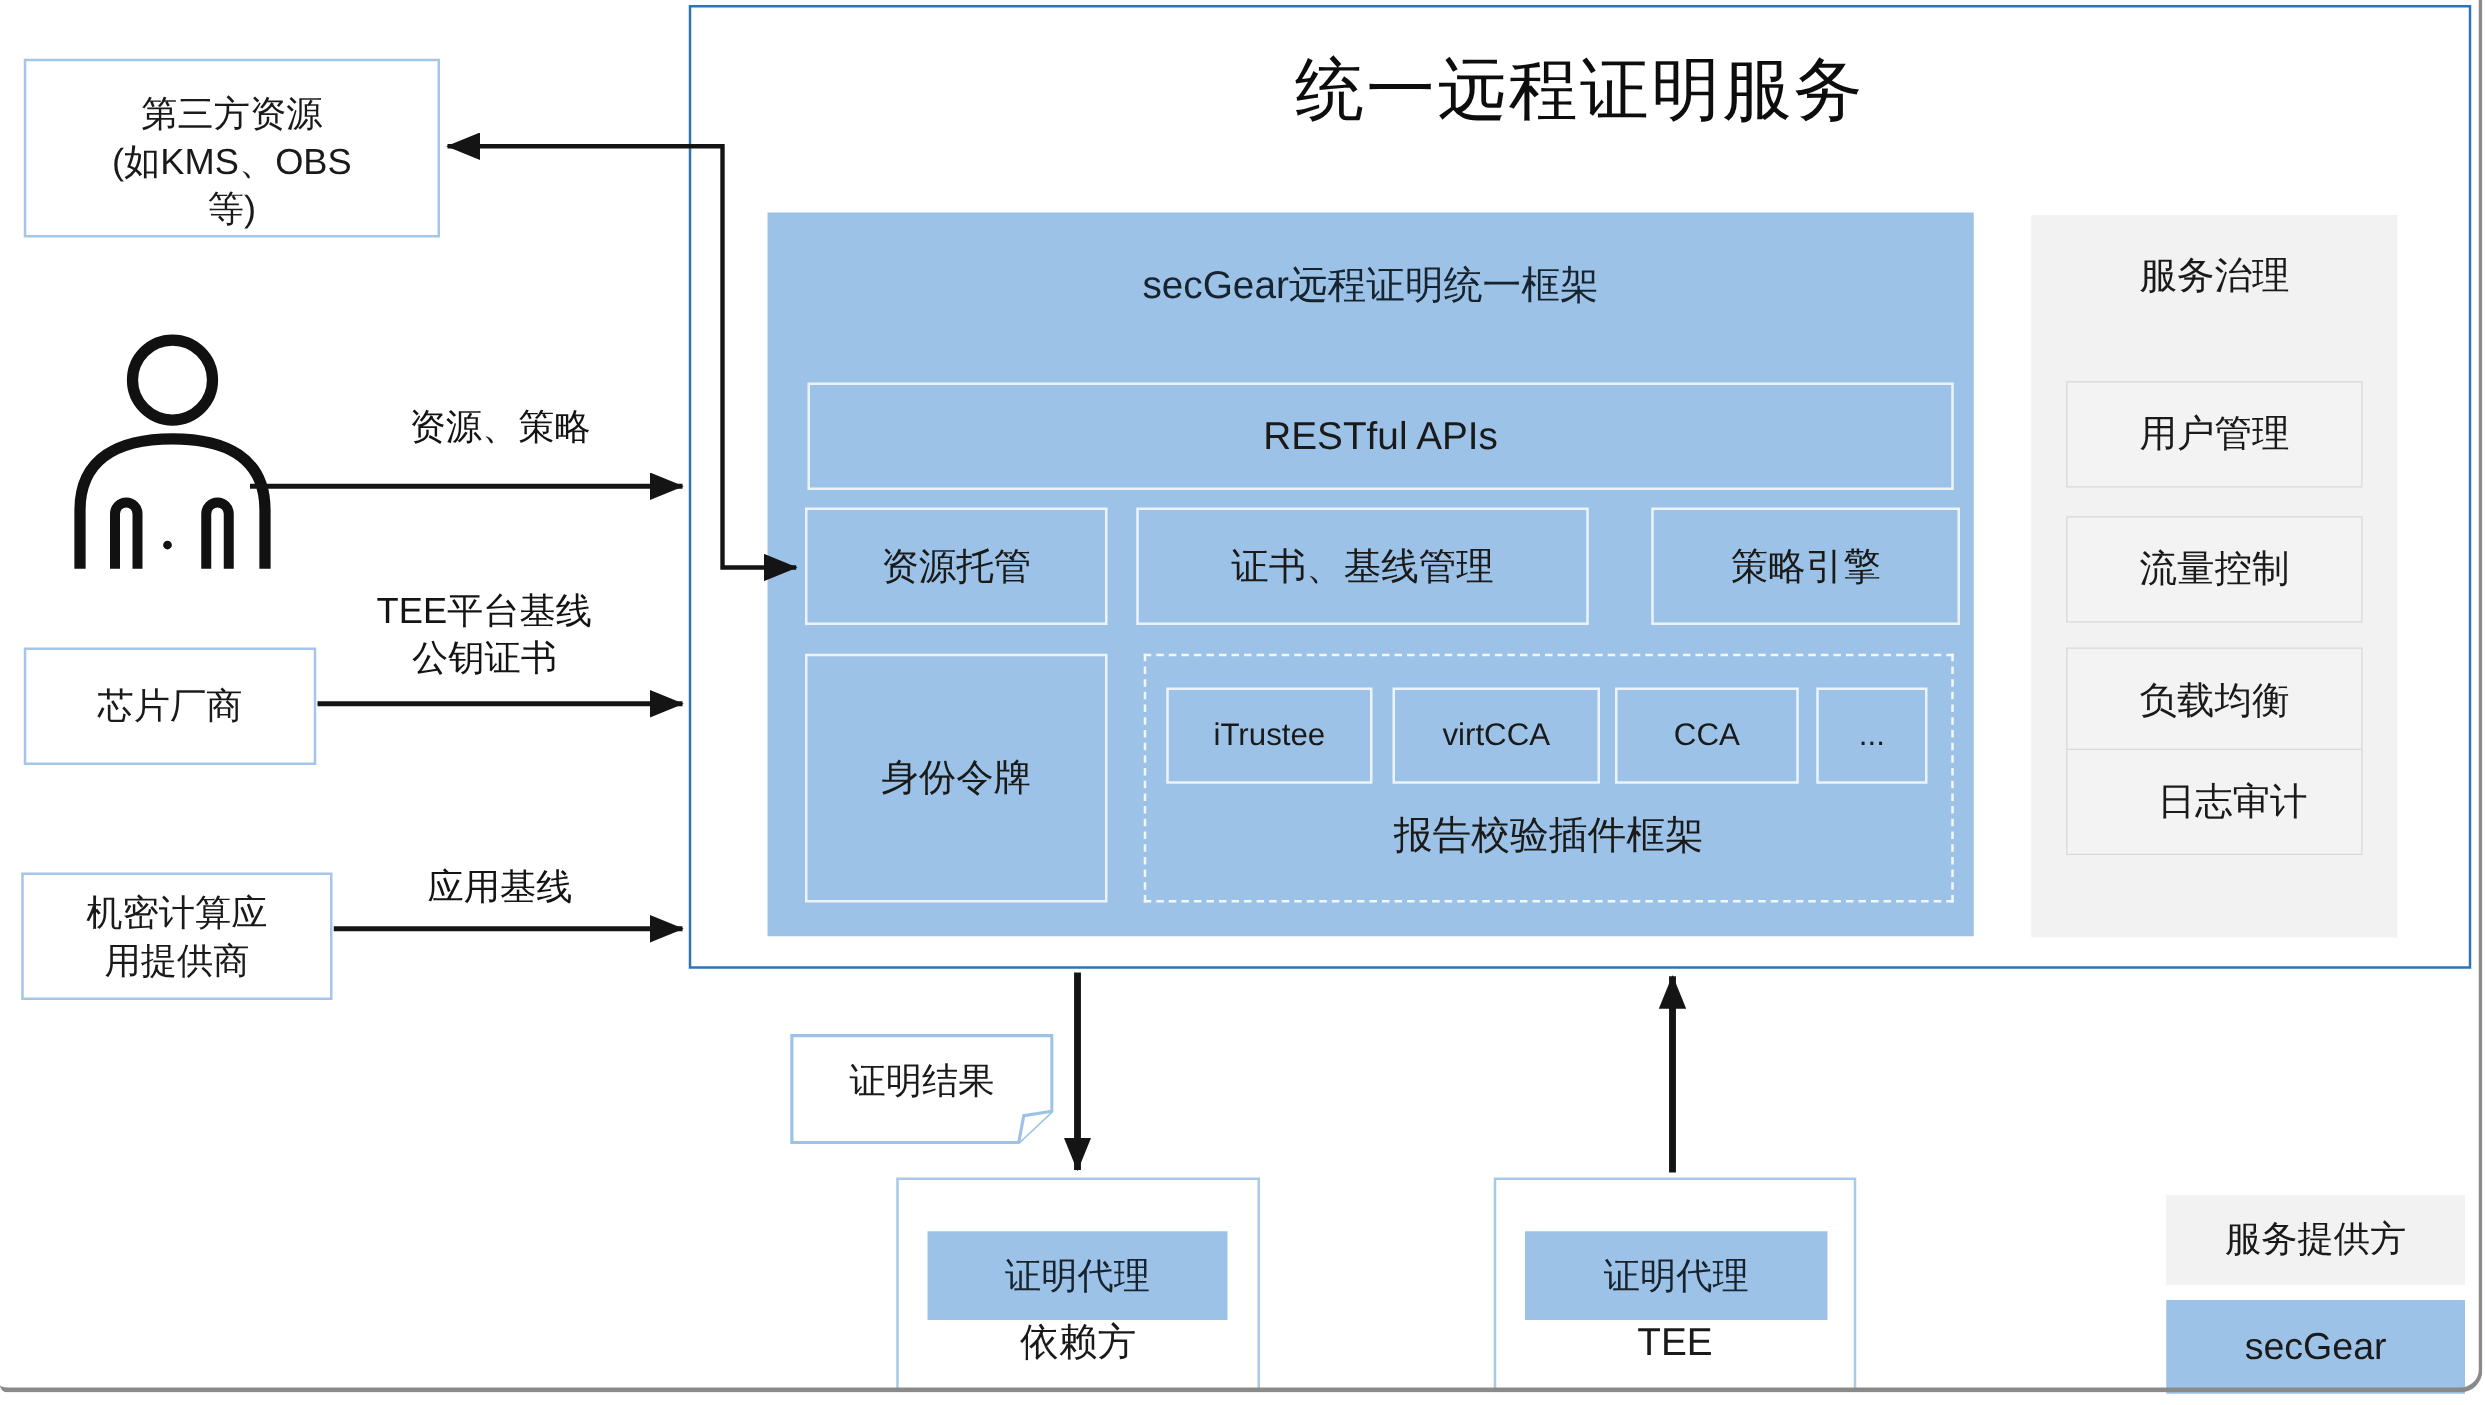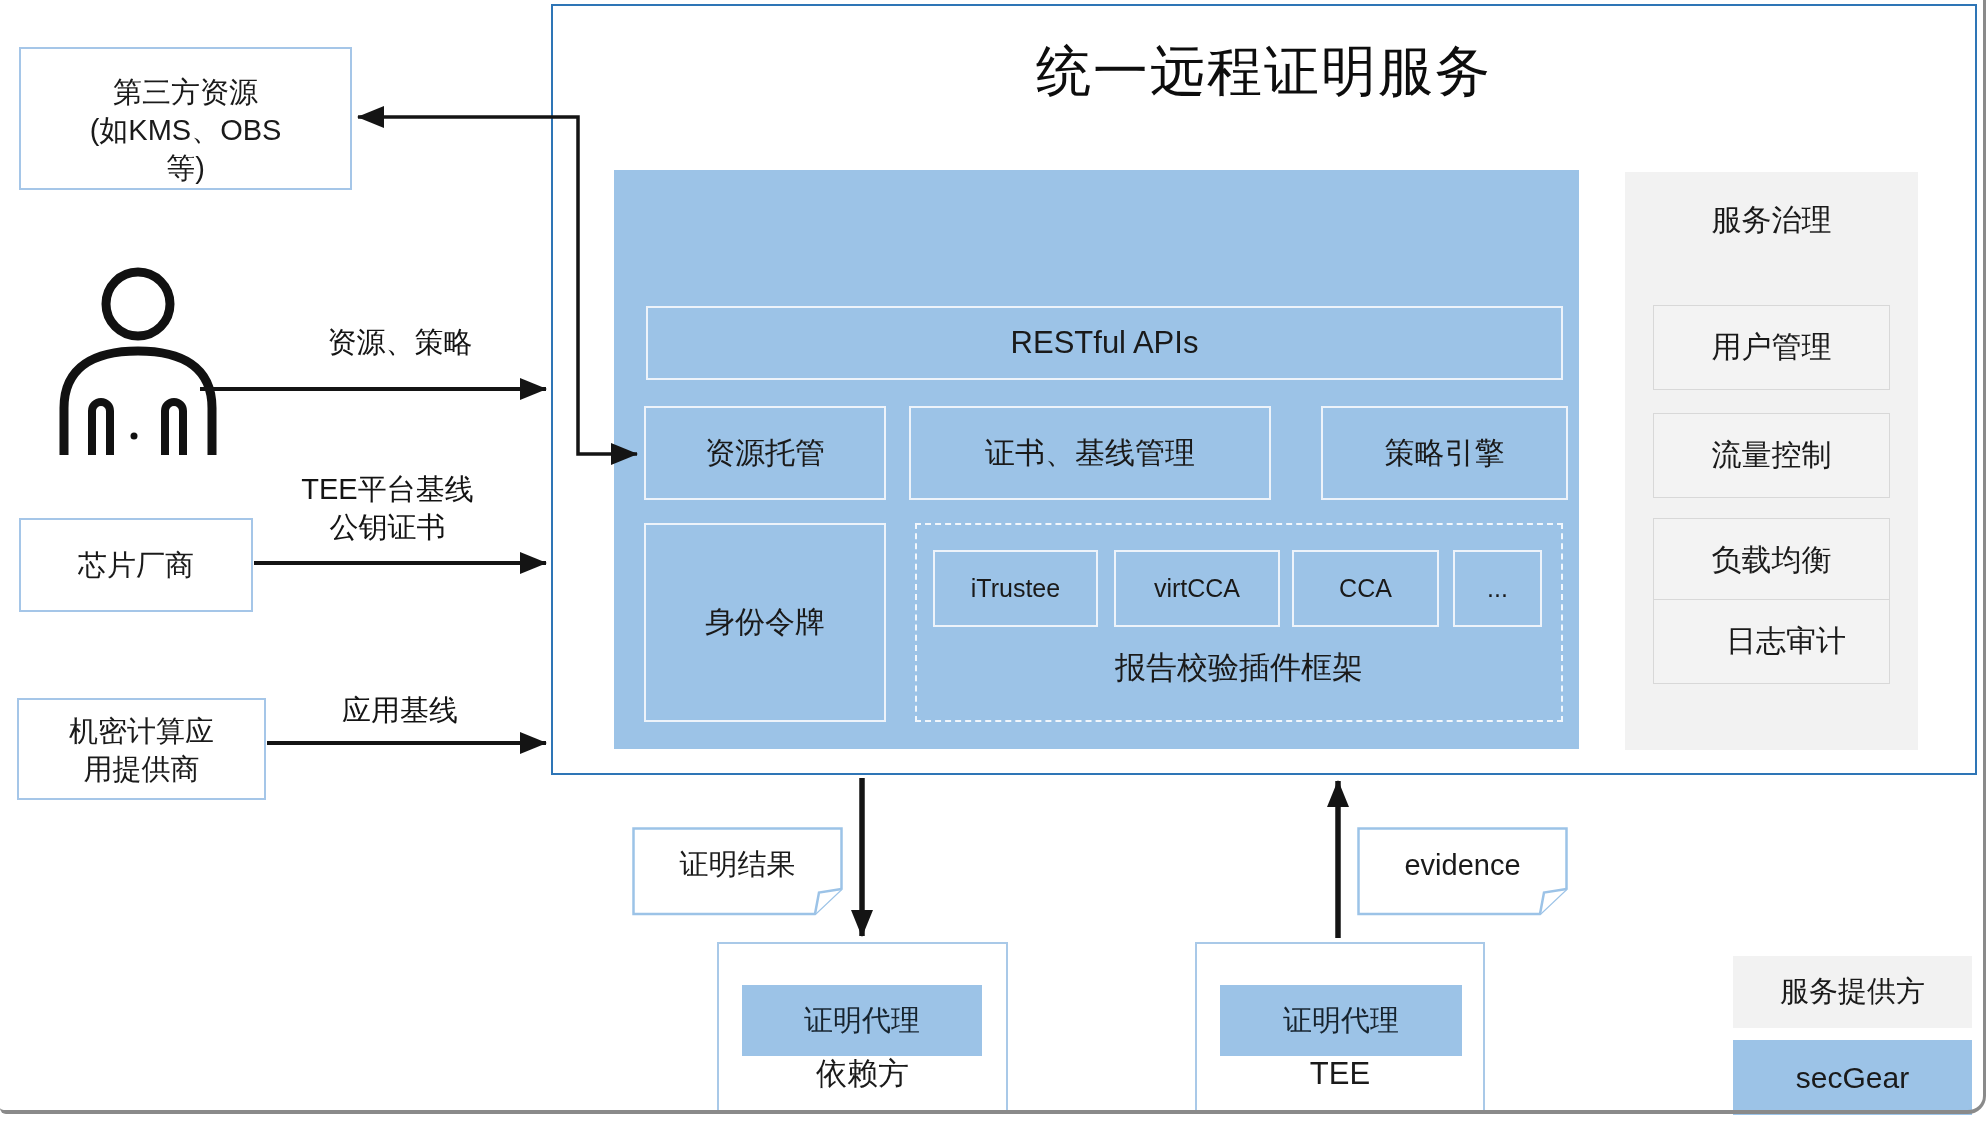--- a/index.html
+++ b/index.html
@@ -8,21 +8,21 @@
     font-family:"Liberation Sans","DejaVu Sans",sans-serif;color:#1a1a1a;
   }
   .abs{position:absolute;box-sizing:border-box;}
   .center{display:flex;align-items:center;justify-content:center;text-align:center;}
   
   .main-box{left:551px;top:4px;width:1426px;height:771px;border:2.5px solid #2E75B6;background:#ffffff;}
   .main-title{left:551px;top:34px;width:1426px;height:76px;font-size:55px;color:#0d0d0d;letter-spacing:2px;}
   
   .framework{left:614px;top:170px;width:965px;height:579px;background:#9CC3E7;}
   .fw-title{left:0;top:36px;width:100%;height:44px;font-size:31px;color:#17242f;}
-  .fw-api{left:32px;top:136px;width:917px;height:74px;border:2.5px solid #EDF3FA;font-size:31px;}
+  .fw-api{left:32px;top:136px;width:917px;height:86px;border:2.5px solid #EDF3FA;font-size:31px;}
   .fw-cell{border:2.5px solid #EDF3FA;font-size:30px;}
   .fw-dashed{left:301px;top:353px;width:648px;height:199px;border:2.5px dashed #F2F7FC;}
   .plugin{border:2px solid #EDF3FA;font-size:25px;}
   .plugin-label{left:0;top:118px;width:100%;height:50px;font-size:31px;}
   
   .governance{left:1625px;top:172px;width:293px;height:578px;background:#F2F2F2;}
   .gov-title{left:0;top:26px;width:100%;height:44px;font-size:30px;}
   .gov-item{left:28px;width:237px;height:85px;background:#F3F3F3;border:1.5px solid #D8D8D8;font-size:30px;}
   
   .lt-box{background:#ffffff;border:2px solid #A5C6E8;font-size:29px;line-height:38px;}
@@ -42,20 +42,21 @@
 </style>
 </head>
 <body>
 
 <div id="stage">
 
   <div class="abs main-box"></div>
   <div class="abs main-title center">统一远程证明服务</div>
 
   <div class="abs framework">
+    <div class="abs fw-title center">secGear远程证明统一框架</div>
     <div class="abs fw-api center">RESTful APIs</div>
 
     <div class="abs fw-cell center" style="left:30px;top:236px;width:242px;height:94px;">资源托管</div>
     <div class="abs fw-cell center" style="left:295px;top:236px;width:362px;height:94px;">证书、基线管理</div>
     <div class="abs fw-cell center" style="left:707px;top:236px;width:247px;height:94px;">策略引擎</div>
 
     <div class="abs fw-cell center" style="left:30px;top:353px;width:242px;height:199px;">身份令牌</div>
 
     <div class="abs fw-dashed">
       <div class="abs plugin center" style="left:16px;top:25px;width:165px;height:77px;">iTrustee</div>
@@ -105,27 +106,20 @@
   <div class="abs edge-label center" style="left:315px;top:690px;width:170px;height:40px;">应用基线</div>
 
   <div class="abs" style="left:632px;top:827px;width:211px;height:89px;border-radius:29px;">
     <svg width="211" height="89" viewBox="0 0 211 89">
       <path d="M1.5,1.5 H209.5 V62 L183,87 H1.5 Z" fill="#ffffff" stroke="#9CC3E7" stroke-width="2.5"></path>
       <path d="M209.5,62 L187,65.5 L183,87" fill="#ffffff" stroke="#9CC3E7" stroke-width="2.5"></path>
     </svg>
     <div class="abs note-text center" style="left:0;top:8px;width:100%;height:60px;">证明结果</div>
   </div>
 
-  <div class="abs" style="left:1357px;top:827px;width:211px;height:89px;">
-    <svg width="211" height="89" viewBox="0 0 211 89">
-      <path d="M1.5,1.5 H209.5 V62 L183,87 H1.5 Z" fill="#ffffff" stroke="#9CC3E7" stroke-width="2.5"></path>
-      <path d="M209.5,62 L187,65.5 L183,87" fill="#ffffff" stroke="#9CC3E7" stroke-width="2.5"></path>
-    </svg>
-    <div class="abs note-text center" style="left:0;top:8px;width:100%;height:60px;">evidence</div>
-  </div>
 
   <div class="abs host-box" style="left:717px;top:942px;width:291px;height:171px;">
     <div class="abs agent-box center" style="left:23px;top:25px;width:240px;height:71px;">证明代理</div>
     <div class="abs host-label center" style="left:0;top:102px;width:100%;height:56px;">依赖方</div>
   </div>
 
   <div class="abs host-box" style="left:1195px;top:942px;width:290px;height:171px;">
     <div class="abs agent-box center" style="left:23px;top:25px;width:242px;height:71px;">证明代理</div>
     <div class="abs host-label center" style="left:0;top:102px;width:100%;height:56px;">TEE</div>
   </div>

